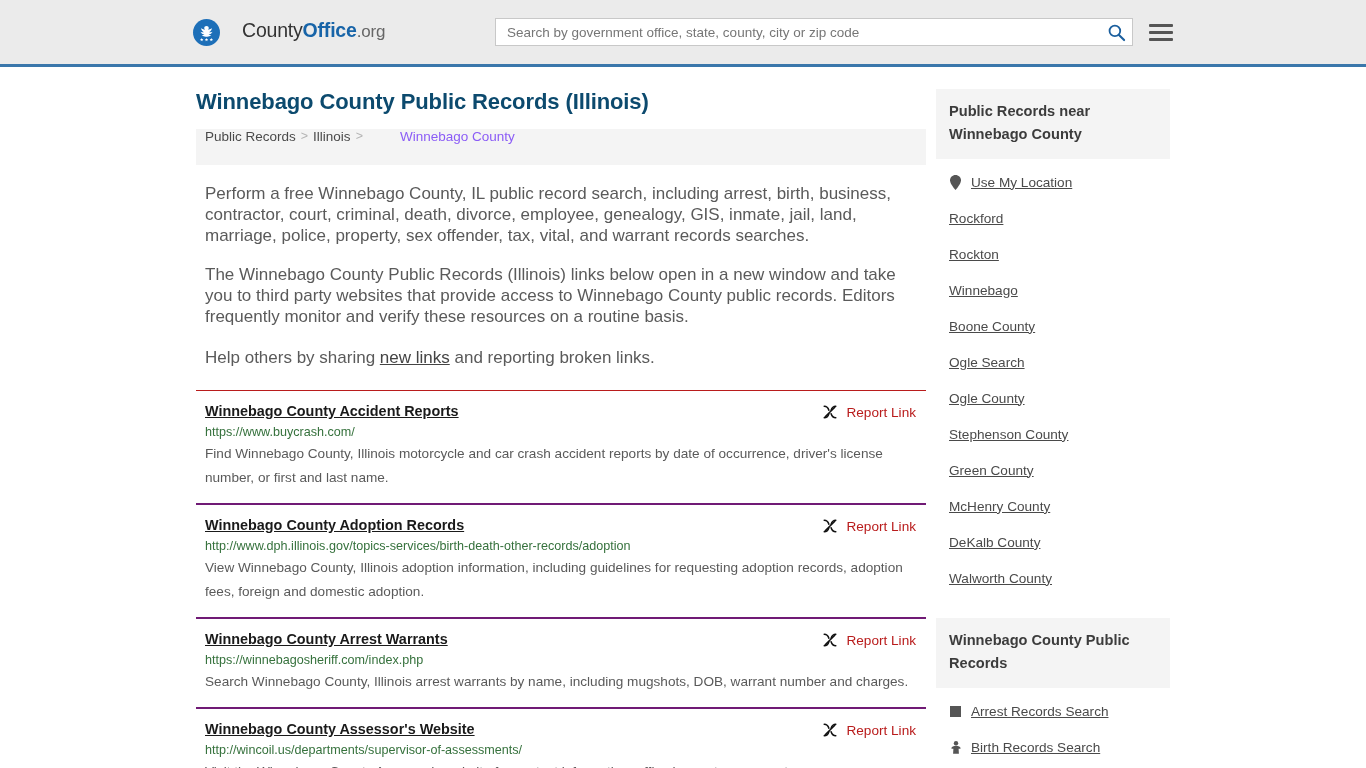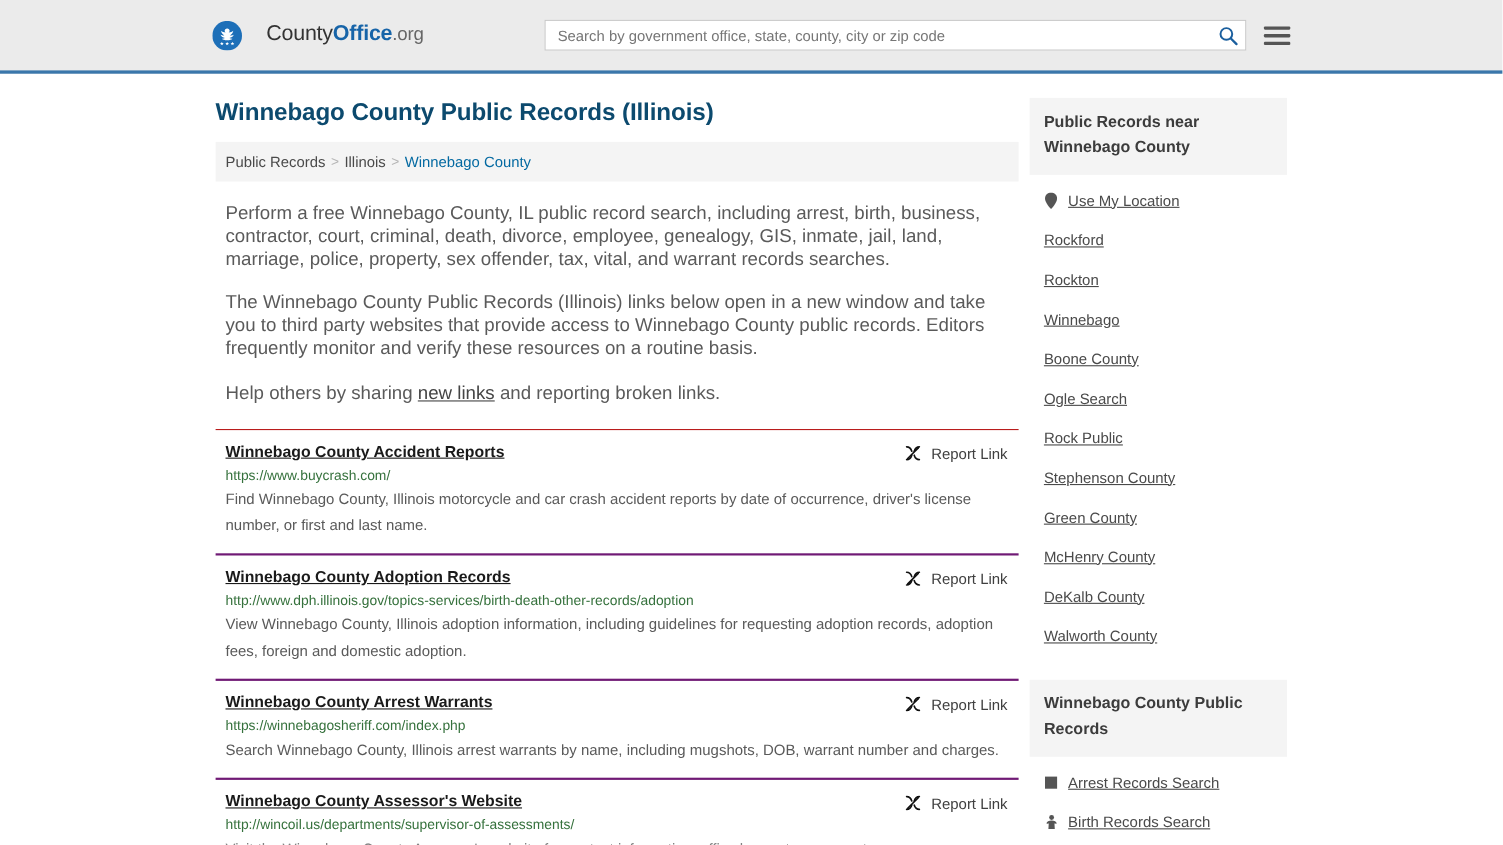--- a/index.html
+++ b/index.html
@@ -107,31 +107,31 @@
     color: #0c4a6e;
     margin: 22px 0 14px 0;
     letter-spacing: -0.1px;
   }
 
   
   .breadcrumb {
     background: #f4f4f4;
     height: 36px;
     display: flex;
-    align-items: center;
+    align-items: flex-start;
     padding-left: 9px;
     font-size: 13.5px;
     gap: 5px;
   }
   .breadcrumb a {
     color: #4a4a4a;
     text-decoration: none;
   }
   .breadcrumb .sep { color: #b4b4b4; font-size: 12.5px; }
-  .breadcrumb .current { color: #0369a1; }
+  .breadcrumb .current { color: #8b5cf6; margin-left: 32px; }
 
   
   .intro {
     padding: 0 10px 0 9px;
   }
   .intro p {
     font-size: 17px;
     line-height: 21px;
     color: #5a5a5a;
     margin: 18px 0 0 0;
@@ -164,21 +164,21 @@
     display: flex;
     align-items: center;
     gap: 8px;
     cursor: pointer;
     flex: 0 0 auto;
     padding-top: 1px;
   }
   .unlink-icon { width: 16px; height: 16px; display: block; }
   .report-label {
     font-size: 13.6px;
-    color: #404040;
+    color: #b91c1c;
   }
   .result-url {
     font-size: 12.6px;
     color: #35713c;
     margin-top: 5px;
     word-break: break-all;
   }
   .result-desc {
     font-size: 13.6px;
     line-height: 24px;
@@ -358,21 +358,21 @@
               <div class="side-row">
                 <a href="#">Winnebago</a>
               </div>
               <div class="side-row">
                 <a href="#">Boone County</a>
               </div>
               <div class="side-row">
                 <a href="#">Ogle Search</a>
               </div>
               <div class="side-row">
-                <a href="#">Rock Public</a>
+                <a href="#">Ogle County</a>
               </div>
               <div class="side-row">
                 <a href="#">Stephenson County</a>
               </div>
               <div class="side-row">
                 <a href="#">Green County</a>
               </div>
               <div class="side-row">
                 <a href="#">McHenry County</a>
               </div>

